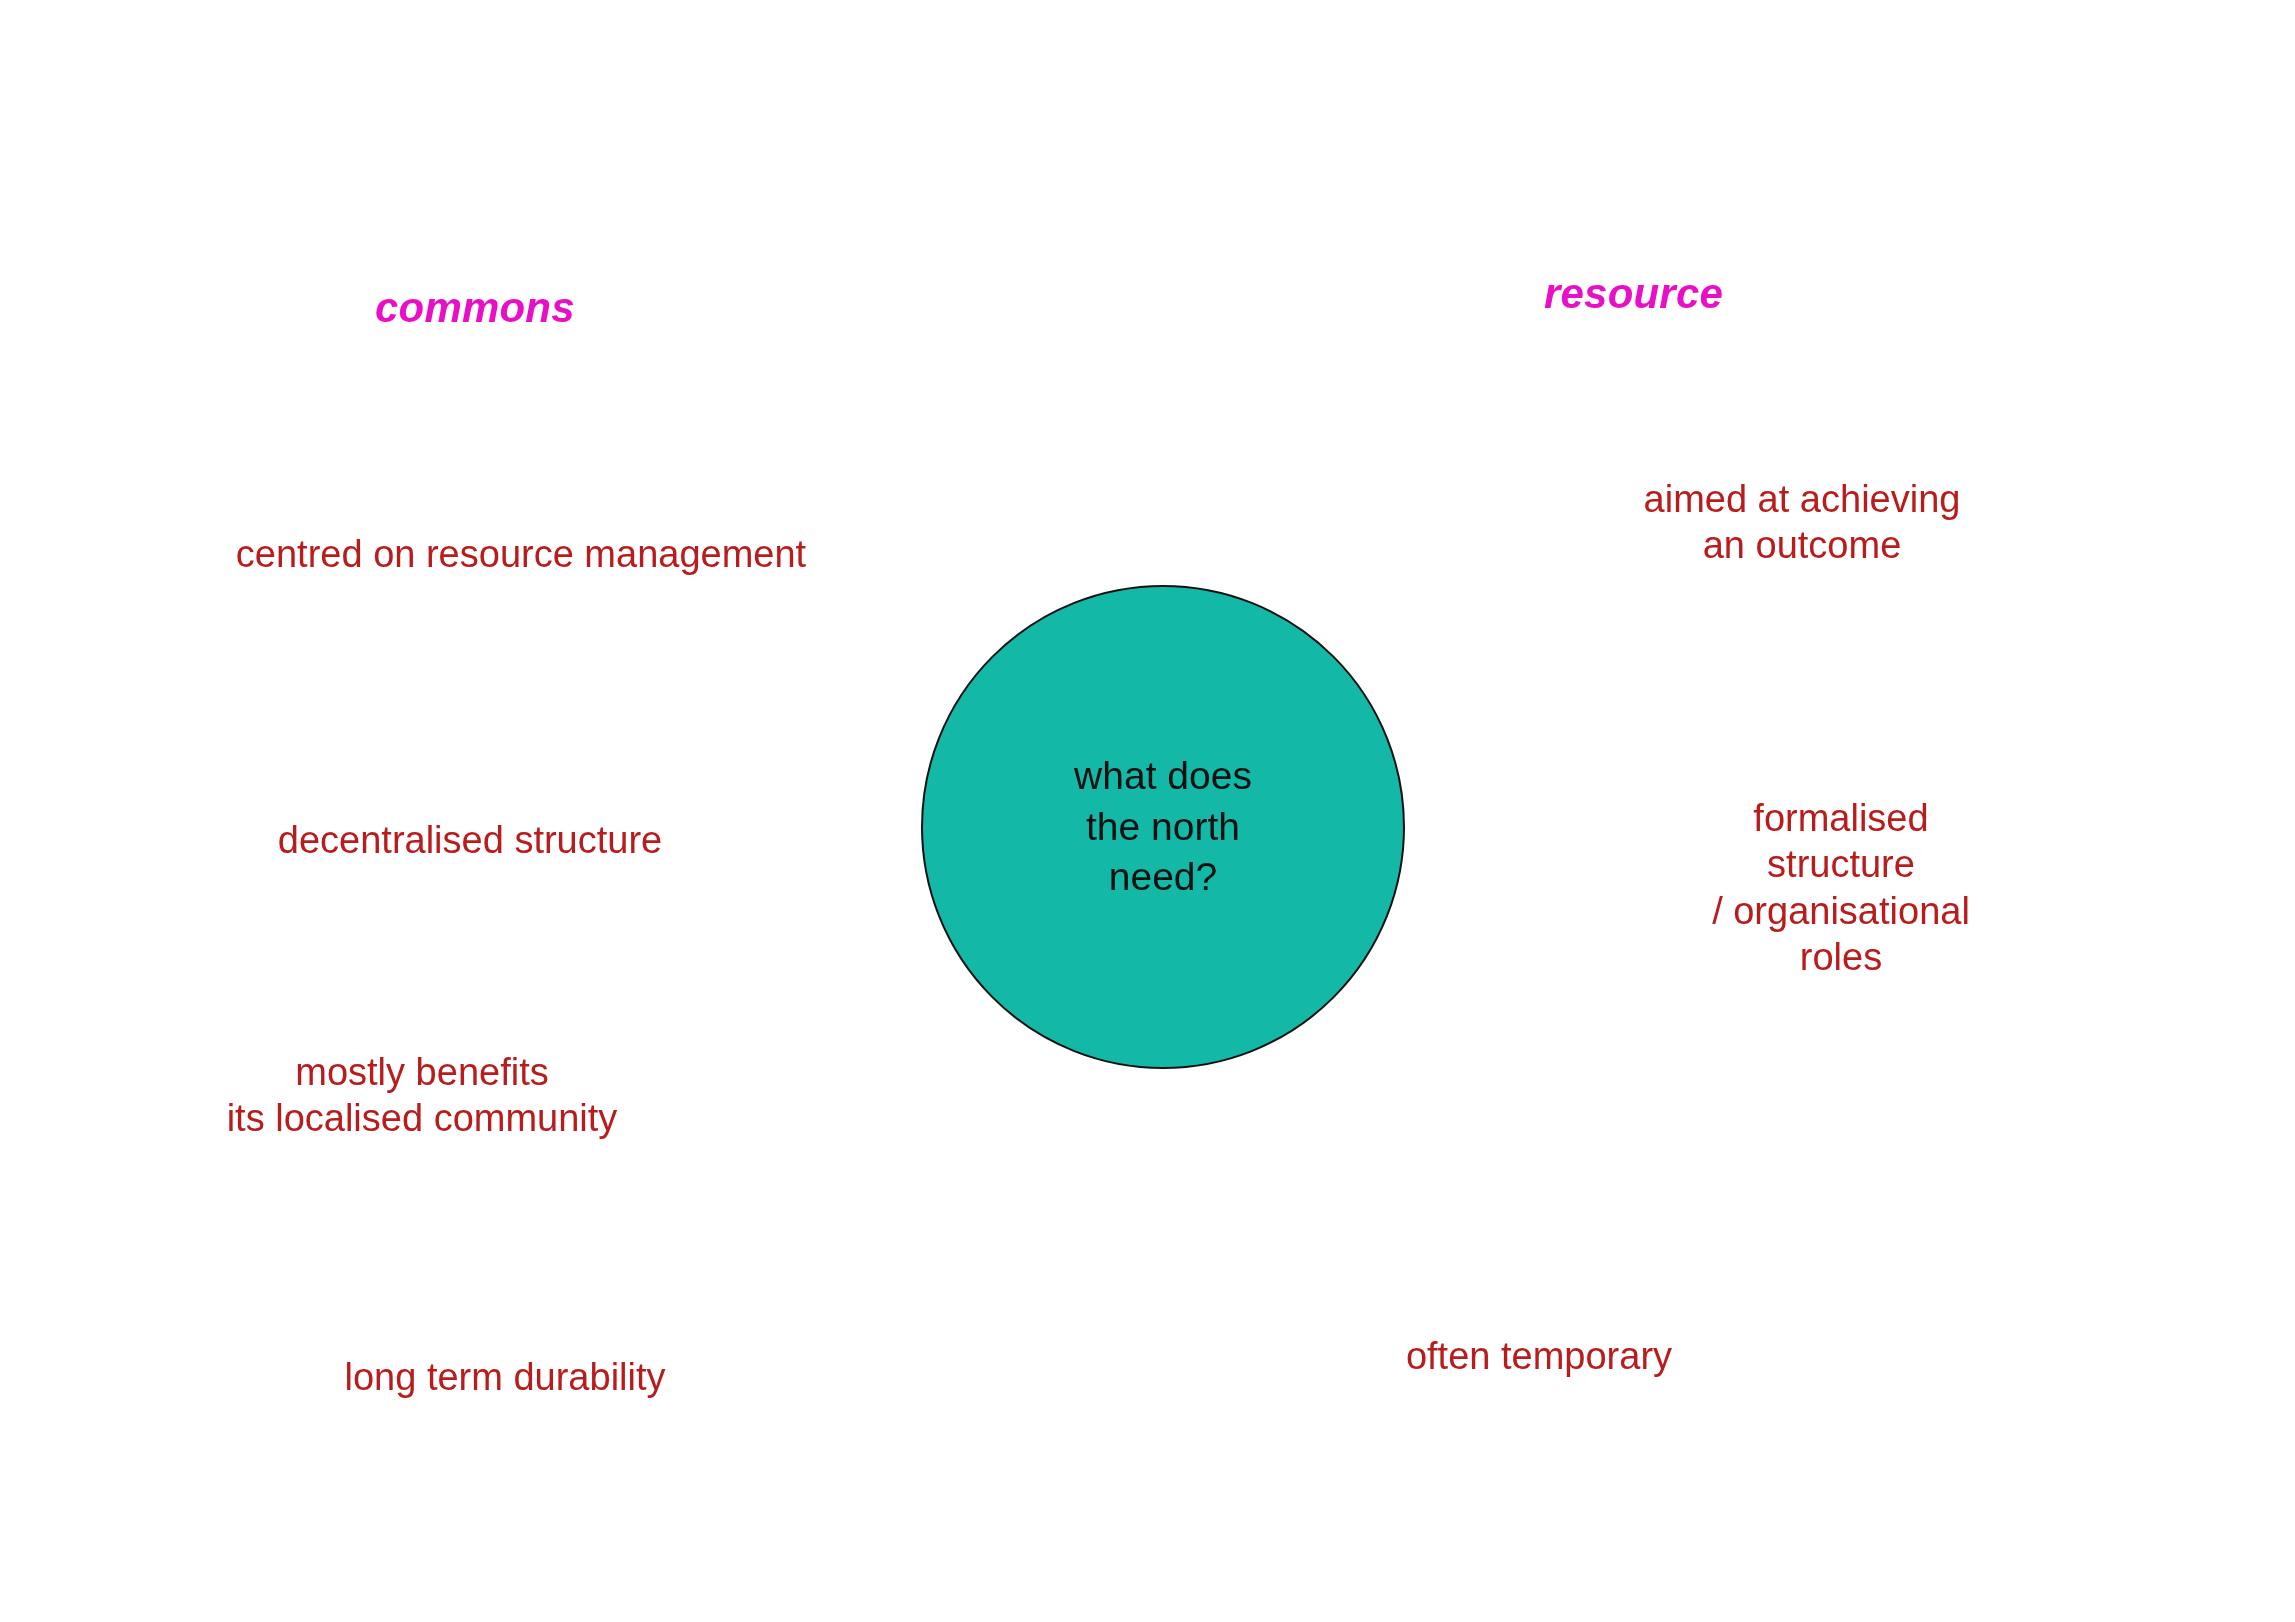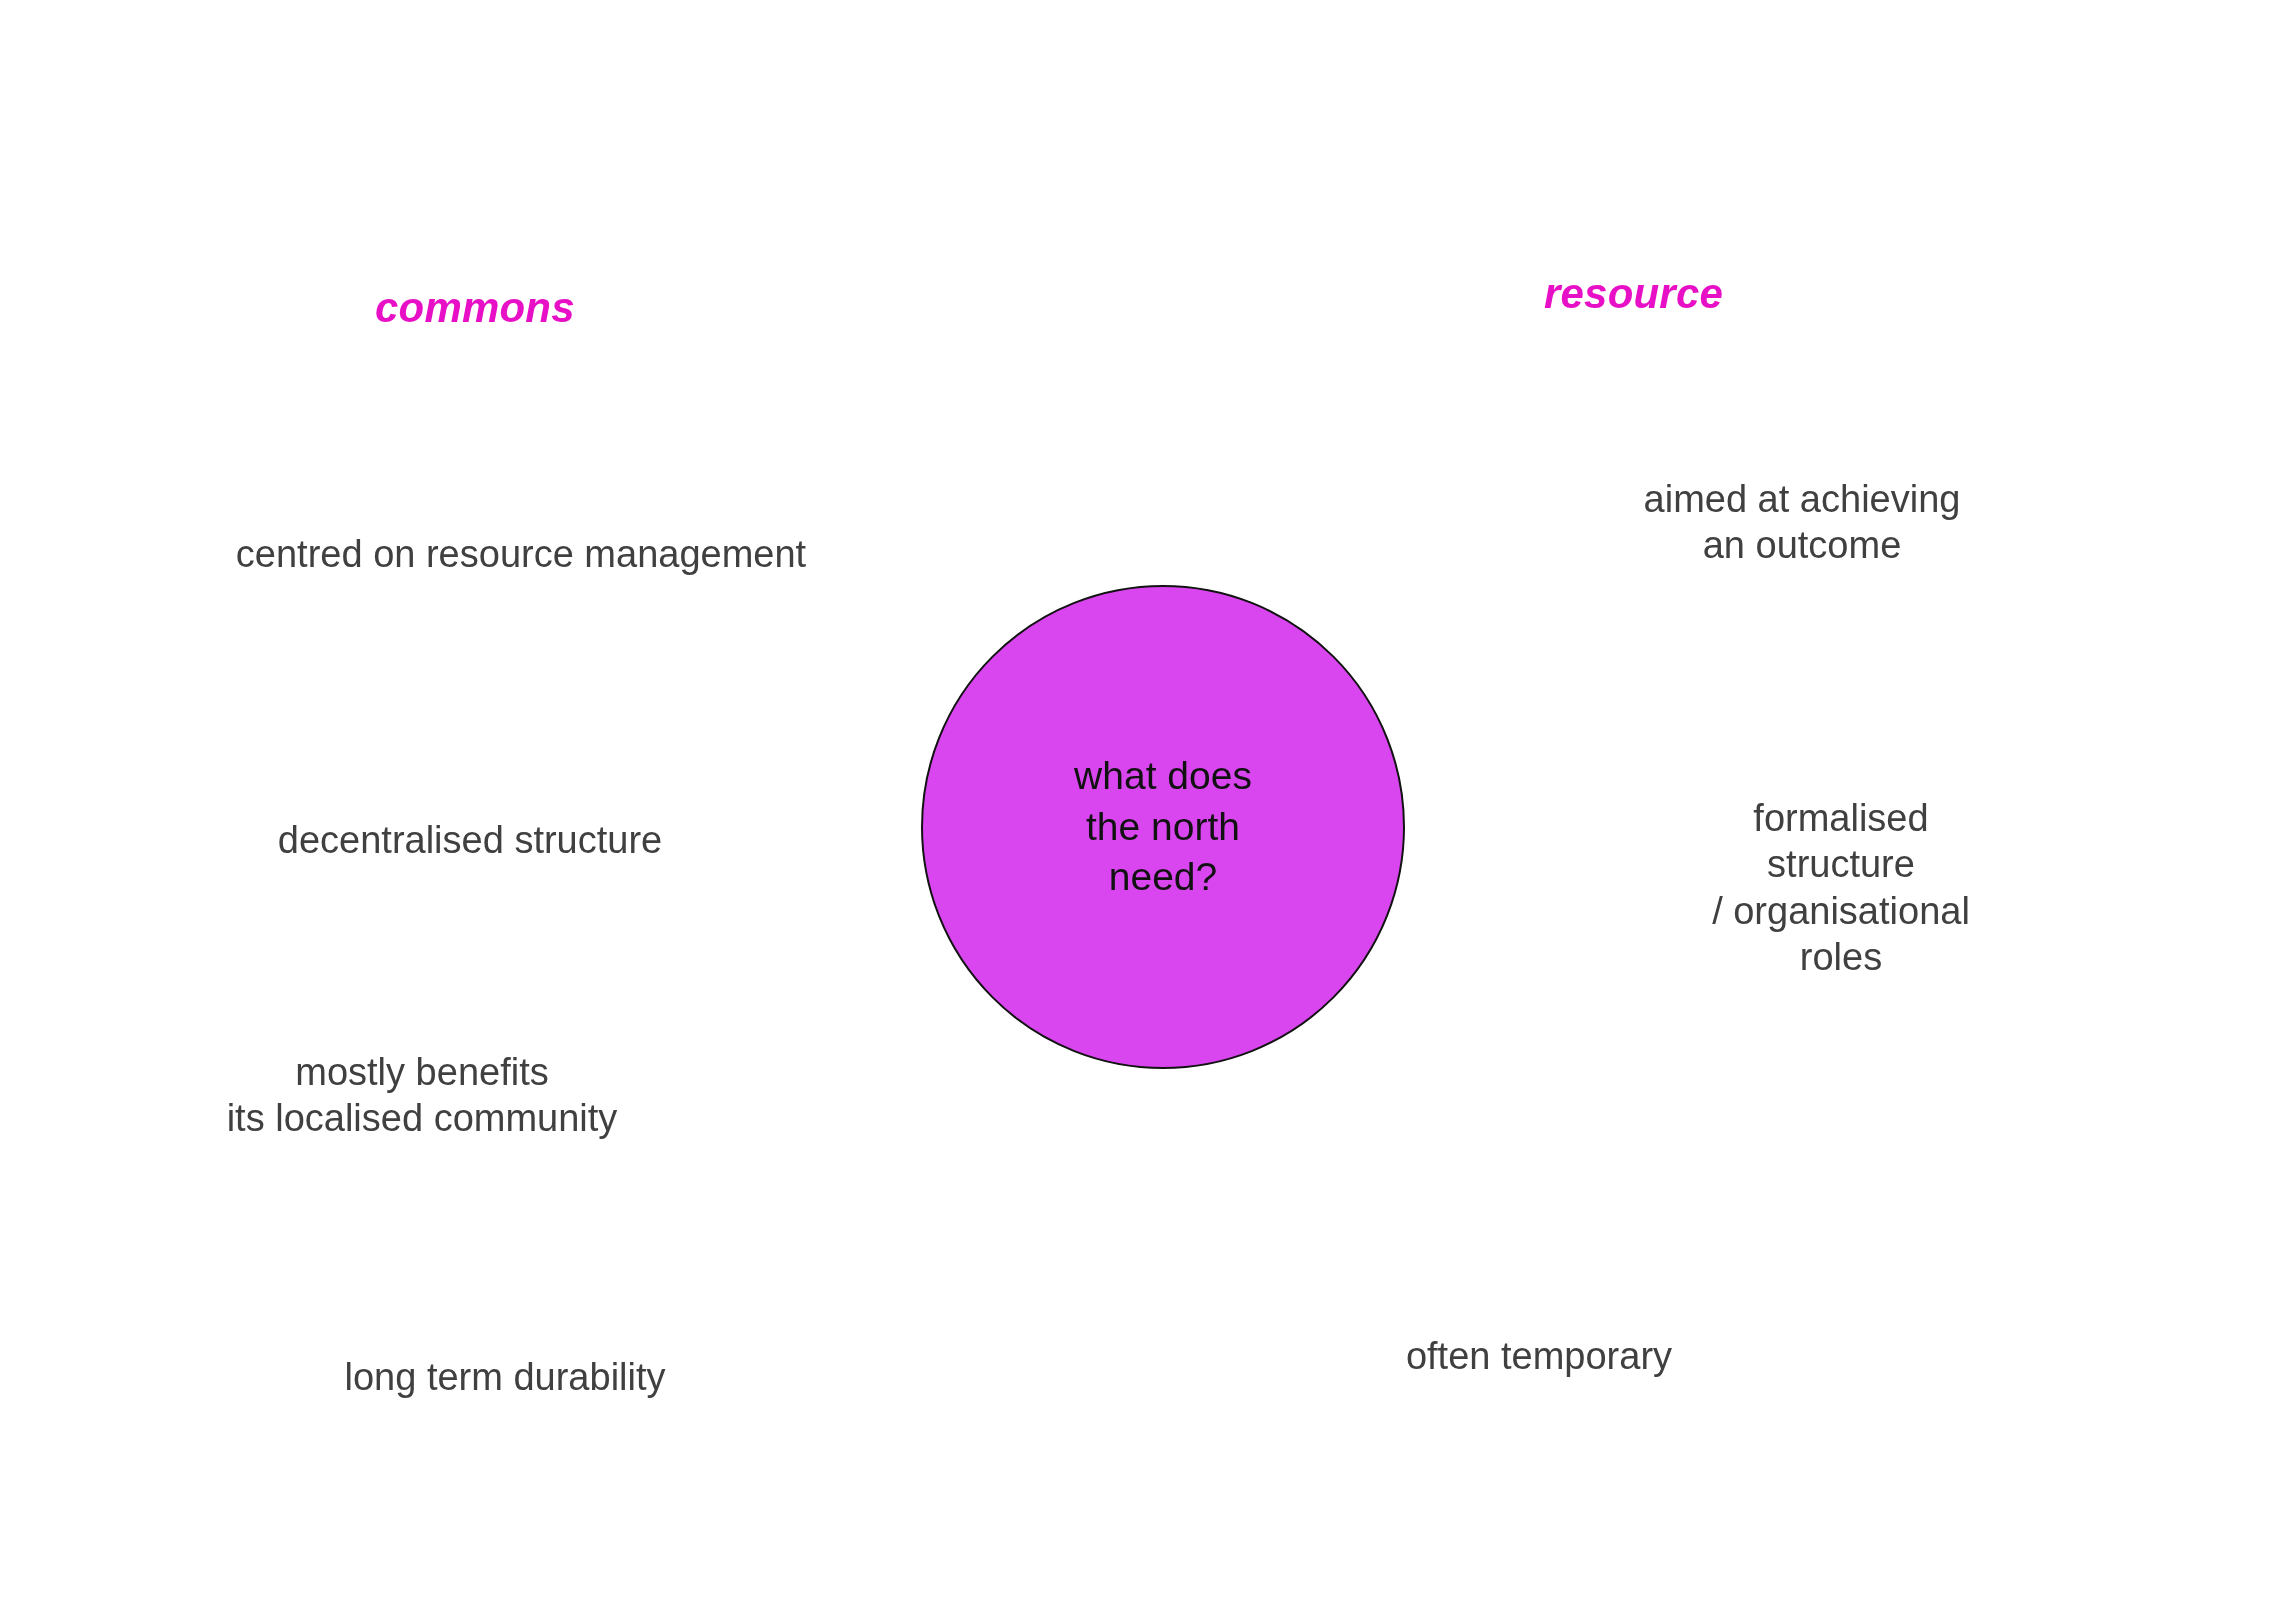--- a/index.html
+++ b/index.html
@@ -30,21 +30,21 @@
     letter-spacing: 0.2px;
     color: #e810c6;
     white-space: nowrap;
   }
   #heading-commons  { left: 375px; top: 286px; }
   #heading-coalition { left: 1544px; top: 272px; }
 
   
   .note {
     position: absolute;
-    color: #404040;
+    color: #b91c1c;
     font-size: 38px;
     line-height: 1.22;
     white-space: pre-line;
     text-align: center;
   }
   .note.left  { text-align: center; }
   .note.right { text-align: center; }
 
   
   #note-commons-0 { left: 521px;  top: 531px;  transform: translateX(-50%); }
@@ -59,21 +59,21 @@
   #note-coalition-3 { left: 1539px; top: 1333px; transform: translateX(-50%); }
 
   
   #centre-circle {
     position: absolute;
     left: 921px;
     top: 585px;
     width: 484px;
     height: 484px;
     border-radius: 50%;
-    background: #d946ef;
+    background: #14b8a6;
     border: 2.8px solid #121212;
     box-sizing: border-box;
     display: flex;
     align-items: center;
     justify-content: center;
   }
   #centre-circle-label {
     color: #111111;
     font-size: 39px;
     line-height: 1.30;

